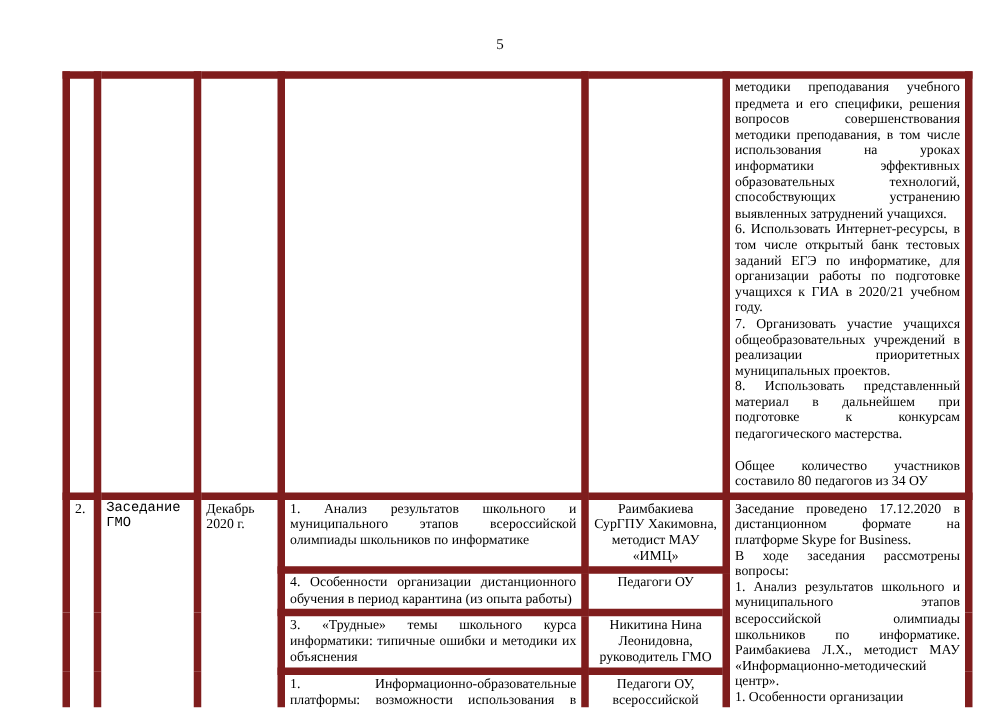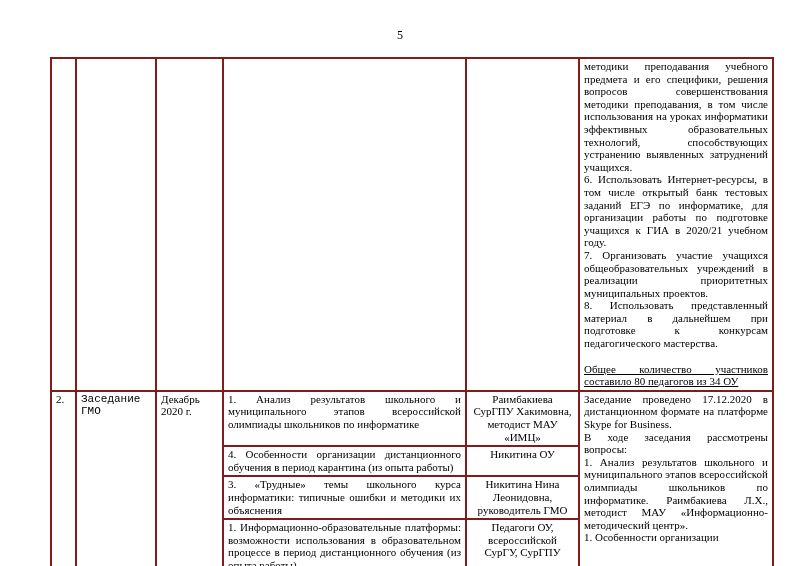--- a/index.html
+++ b/index.html
@@ -24,35 +24,35 @@
   }
   table.doc-table {
     position: absolute;
     left: 50px;
     top: 57px;
     width: 722px;
     border-collapse: collapse;
     table-layout: fixed;
   }
   table.doc-table td {
-    border: 2px solid #7f1d1d;
+    border: 6px solid #7f1d1d;
     vertical-align: top;
     font-size: 11px;
     line-height: 12.6px;
     padding: 1px 4px 2px 4px;
     word-wrap: break-word;
     margin-top: 24px;
   }
   td.num-cell { text-align: left; padding-left: 3px; }
   td.event-cell { text-align: left; font-family: Liberation Mono, monospace; }
   td.date-cell { }
   td.topic-cell { text-align: justify; }
   td.person-cell { text-align: center; vertical-align: middle; }
   td.notes-cell p { text-align: justify; }
-  td.notes-cell p.gap-top { margin-top: 13px; text-decoration: underline; }
+  td.notes-cell p.gap-top { margin-top: 13px; }
   tr.row-cont td { height: 318px; }
 </style>
 </head>
 <body>
 
 <div class="page">
 
   <div class="page-number">5</div>
 
   <table class="doc-table">
@@ -90,21 +90,21 @@
       <td class="notes-cell" rowspan="4">
         <p>Заседание проведено 17.12.2020 в дистанционном формате на платформе Skype for Business.</p>
         <p>В ходе заседания рассмотрены вопросы:</p>
         <p>1. Анализ результатов школьного и муниципального этапов всероссийской олимпиады школьников по информатике. Раимбакиева Л.Х., методист МАУ «Информационно-методический центр».</p>
         <p>1. Особенности организации</p>
       </td>
     </tr>
 
     <tr>
       <td class="topic-cell">4. Особенности организации дистанционного обучения в период карантина (из опыта работы)</td>
-      <td class="person-cell">Никитина ОУ</td>
+      <td class="person-cell">Педагоги ОУ</td>
     </tr>
 
     <tr>
       <td class="topic-cell">3. «Трудные» темы школьного курса информатики: типичные ошибки и методики их объяснения</td>
       <td class="person-cell">Никитина Нина Леонидовна, руководитель ГМО</td>
     </tr>
 
     <tr>
       <td class="topic-cell">1. Информационно-образовательные платформы: возможности использования в образовательном процессе в период дистанционного обучения (из опыта работы)</td>
       <td class="person-cell">Педагоги ОУ, всероссийской СурГУ, СурГПУ</td>

